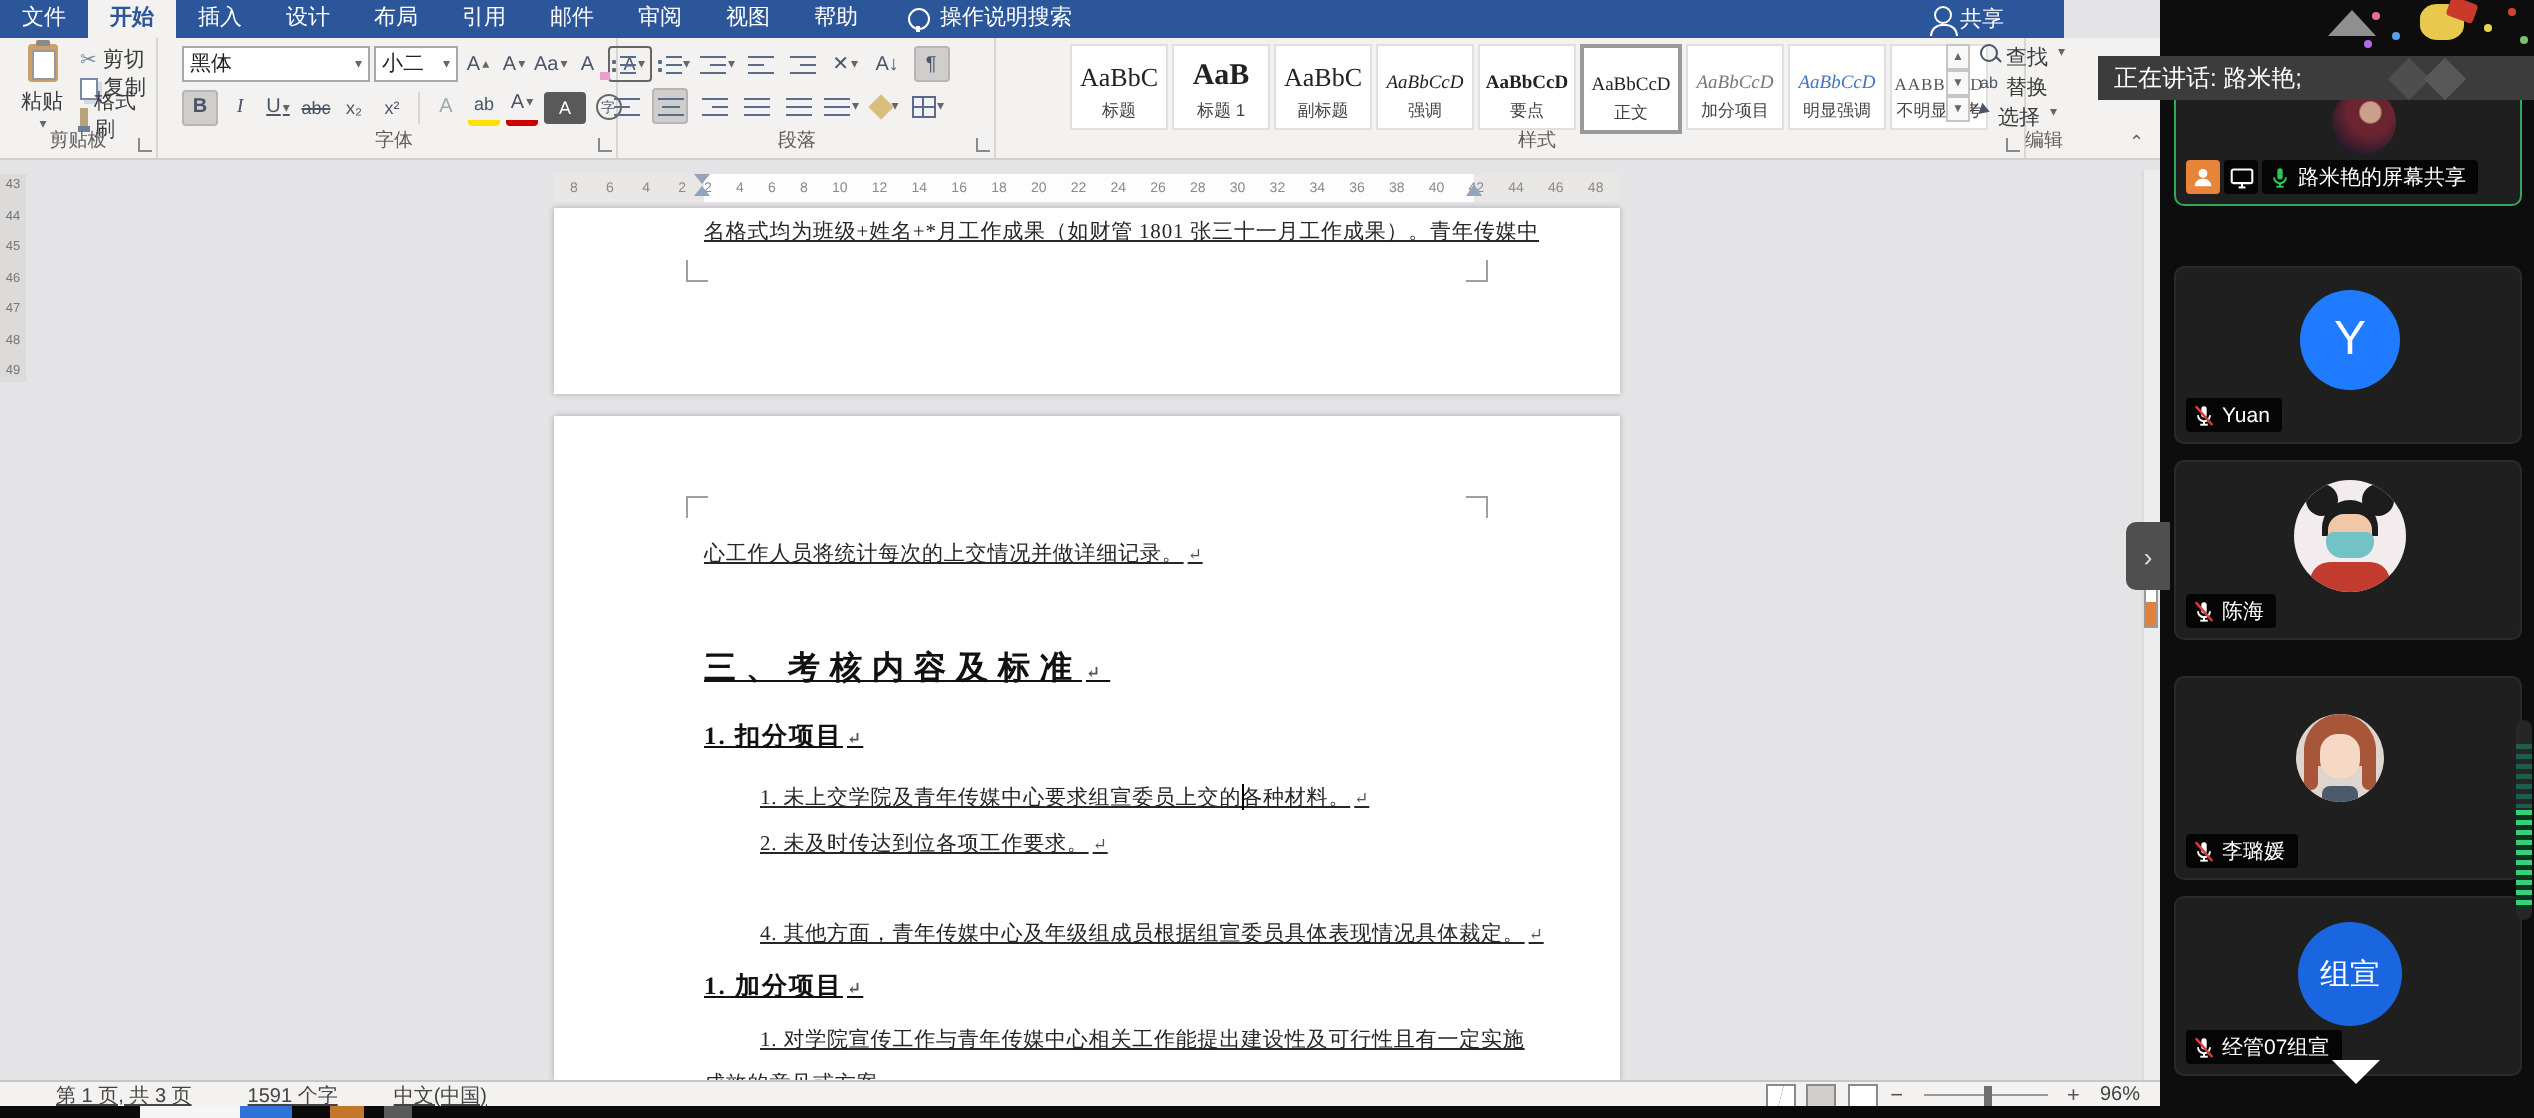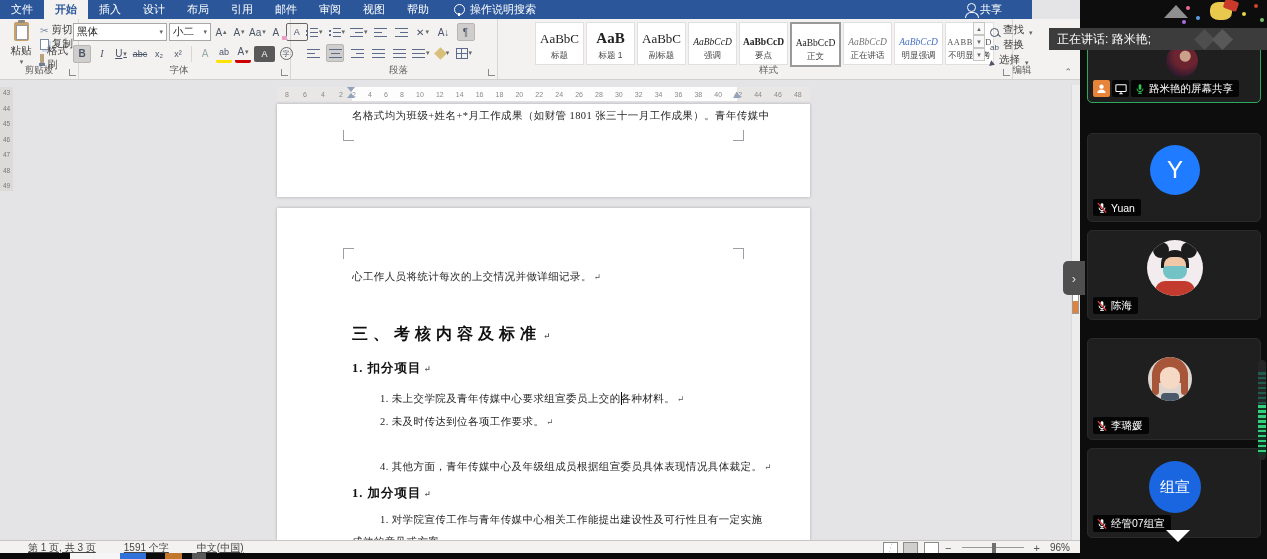--- a/index.html
+++ b/index.html
@@ -83,21 +83,21 @@
   
   .cards{position:absolute;left:10px;top:3px;display:flex;gap:2px;}
   .card{width:47px;height:41px;background:#fff;border:1px solid #e2e0de;display:flex;flex-direction:column;align-items:center;justify-content:center;}
   .card.sel{border:2px solid #9a9a9a;}
   .card .smp{font-size:11px;color:#222;height:22px;display:flex;align-items:flex-end;font-family:"Liberation Serif",serif;}
   .card .lbl{font-size:8.5px;color:#444;margin-top:3px;white-space:nowrap;}
   .scrollcol{position:absolute;left:448px;top:3px;width:12px;}
   .scrollcol span{display:block;width:12px;height:13px;border:1px solid #c8c6c4;background:#f8f8f8;font-size:6px;color:#666;text-align:center;line-height:12px;box-sizing:border-box;}
 
   
-  .ed-it{display:flex;align-items:flex-end;gap:4px;height:15px;}
+  .ed-it{display:flex;align-items:flex-start;gap:4px;height:15px;}
   .find-ic{width:7px;height:7px;border:1.3px solid #4a5568;border-radius:50%;position:relative;}
   .find-ic::after{content:"";position:absolute;left:6px;top:6px;width:4px;height:1.4px;background:#4a5568;transform:rotate(45deg);}
   .sel-ic{width:0;height:0;border-left:5px solid #4a5568;border-top:3.5px solid transparent;border-bottom:3.5px solid transparent;transform:rotate(20deg);}
   .collapse{position:absolute;right:8px;bottom:2px;color:#666;font-size:9px;}
 
   
   .hruler{position:absolute;left:277px;top:87px;width:533px;height:14px;background:#e9e7e5;}
   .hruler .white{position:absolute;left:75px;top:0;width:385px;height:14px;background:#fdfdfd;}
   .rnums{position:absolute;left:75px;top:0;width:450px;height:14px;display:flex;justify-content:space-between;align-items:center;}
   .rnums span,.lnums span{font-size:7px;color:#8a8a8a;}
@@ -106,21 +106,21 @@
   .ind-hang{position:absolute;left:70px;top:6px;width:0;height:0;border-left:4px solid transparent;border-right:4px solid transparent;border-bottom:5px solid #93a3bc;}
   .ind-right{position:absolute;left:456px;top:5px;width:0;height:0;border-left:4px solid transparent;border-right:4px solid transparent;border-bottom:6px solid #93a3bc;}
   .vruler{position:absolute;left:0;top:87px;width:13px;height:104px;background:#dddbd9;
           display:flex;flex-direction:column;justify-content:space-between;align-items:center;padding:2px 0;box-sizing:border-box;}
   .vruler span{font-size:6.5px;color:#777;}
   .tabsel{position:absolute;left:0;top:87px;width:13px;height:13px;background:#fafafa;border:1px solid #c4c4c4;box-sizing:border-box;color:#555;font-size:8px;line-height:11px;text-align:center;}
 
   
   .page{position:absolute;left:277px;width:533px;background:#fff;box-shadow:0 0 3px rgba(0,0,0,.25);}
   .docp{position:absolute;color:#262626;font-size:10.5px;letter-spacing:0.4px;white-space:nowrap;
-        font-family:"Liberation Serif","DejaVu Serif",serif;}
+        font-family:"Liberation Serif","DejaVu Serif",serif;text-decoration:underline;}
   .docp::after{content:"↵";color:#555;font-size:8.5px;margin-left:2px;}
   .docp.nocr::after{content:"";}
   .dh1{font-weight:bold;font-size:16px;letter-spacing:5px;color:#111;}
   .dh2{font-weight:bold;font-size:12.5px;letter-spacing:1px;color:#111;}
   .cmark{position:absolute;width:10px;height:10px;}
   .cm-bl{border-left:1px solid #9aa0a6;border-bottom:1px solid #9aa0a6;}
   .cm-br{border-right:1px solid #9aa0a6;border-bottom:1px solid #9aa0a6;}
   .cm-tl{border-left:1px solid #9aa0a6;border-top:1px solid #9aa0a6;}
   .cm-tr{border-right:1px solid #9aa0a6;border-top:1px solid #9aa0a6;}
   .cursor{position:absolute;width:1px;height:13px;background:#000;}
@@ -220,21 +220,21 @@
           </div>
           <div class="side-it">
             <span class="brush-ic"></span>
             <span>格式刷</span>
           </div>
         </div>
         <div class="grp-label">剪贴板</div>
         <span class="launcher"></span>
       </div>
 
-      <div class="grp" style="left:68px;width:222px;">
+      <div class="grp" style="left:86px;width:222px;">
         <div class="rowA">
           <span class="cmb" style="width:86px;">
             <span>黑体</span>
             <span class="caret">▾</span>
           </span>
           <span class="cmb" style="width:34px;">
             <span>小二</span>
             <span class="caret">▾</span>
           </span>
           <span class="mini">A<span class="caret">▴</span></span>
@@ -341,21 +341,21 @@
           <div class="card">
             <span class="smp" style="font-size:9.5px;font-weight:bold;">AaBbCcD</span>
             <span class="lbl">要点</span>
           </div>
           <div class="card sel">
             <span class="smp" style="font-size:9.5px;">AaBbCcD</span>
             <span class="lbl">正文</span>
           </div>
           <div class="card">
             <span class="smp" style="font-size:9.5px;font-style:italic;color:#777;">AaBbCcD</span>
-            <span class="lbl">正在讲话</span>
+            <span class="lbl">加分项目</span>
           </div>
           <div class="card">
             <span class="smp" style="font-size:9.5px;font-style:italic;color:#4472c4;">AaBbCcD</span>
             <span class="lbl">明显强调</span>
           </div>
           <div class="card">
             <span class="smp" style="font-size:8.5px;color:#555;letter-spacing:.5px;">AABBCCD</span>
             <span class="lbl">不明显参考</span>
           </div>
         </div>

